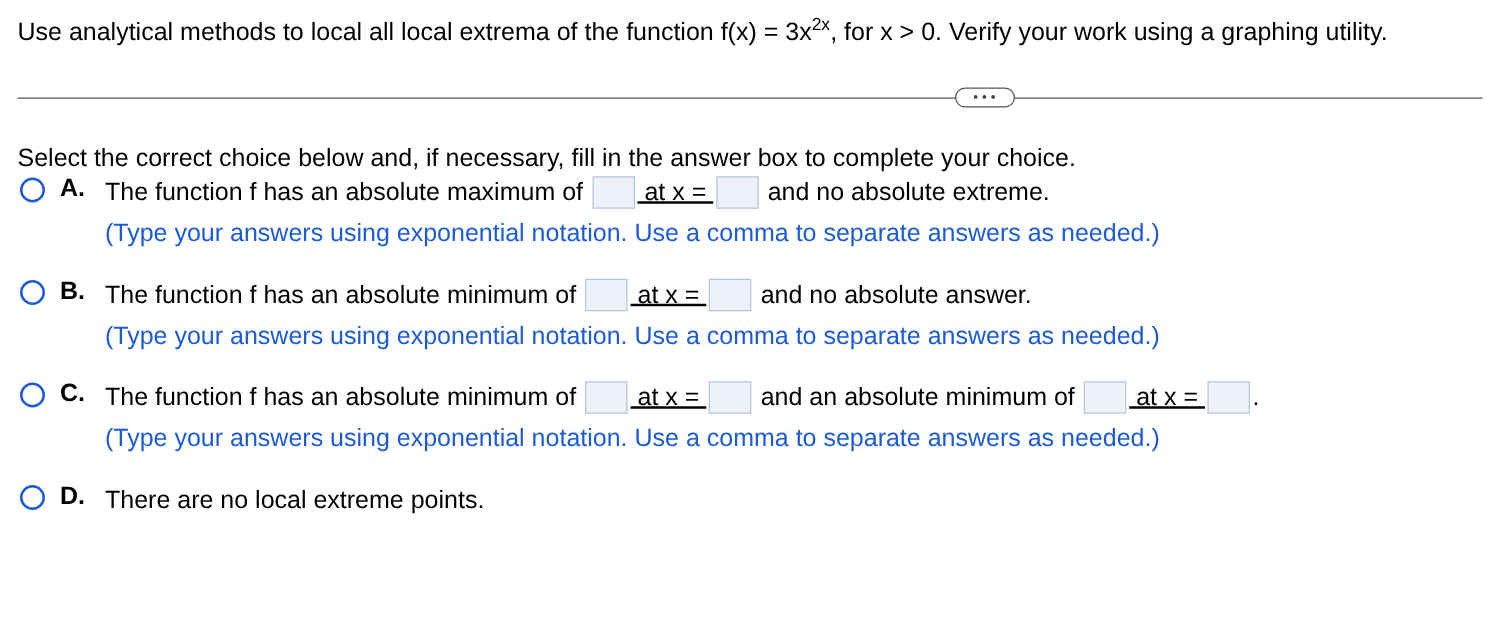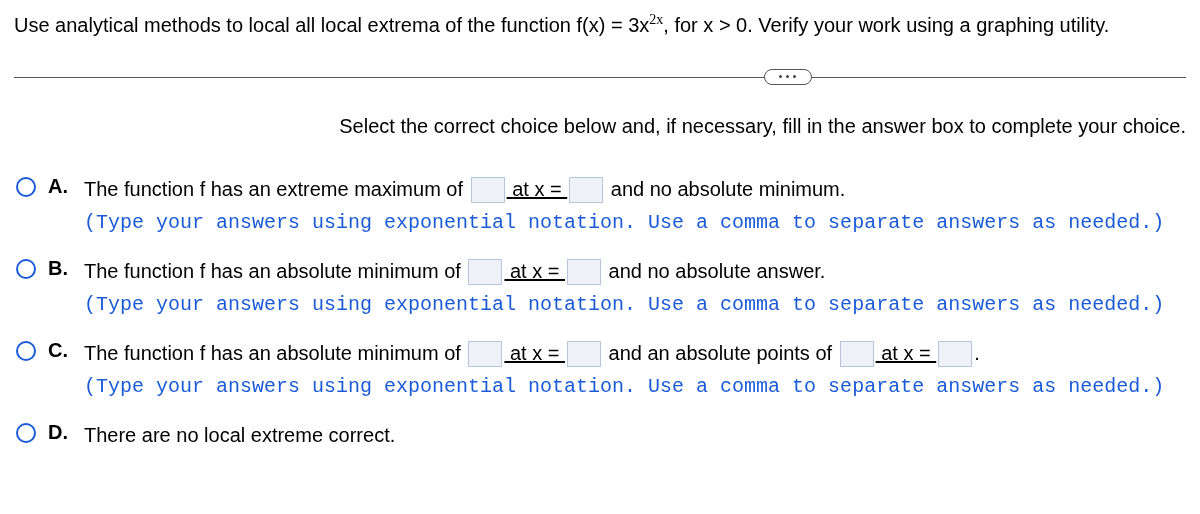--- a/index.html
+++ b/index.html
@@ -47,22 +47,20 @@
       justify-content: center;
       gap: 4px;
     }
     .divider-pill .dot {
       width: 3px;
       height: 3px;
       background: #444;
       border-radius: 50%;
     }
     .instruction {
-      margin-bottom: 36px;
-      text-align: right;
     }
     .choices {
       padding-left: 2px;
     }
     .choice-row {
       display: flex;
       align-items: flex-start;
       margin-bottom: 18px;
       gap: 12px;
     }
@@ -85,35 +83,33 @@
       margin-top: 1px;
     }
     .choice-body {
       flex: 1;
       line-height: 1.55;
     }
     .hint {
       color: #1c5bd8;
       display: block;
       margin-top: 2px;
-      font-family: Liberation Mono, monospace;
     }
     .answer-box {
       display: inline-block;
       width: 34px;
       height: 26px;
       background: #eef2f8;
       border: 1px solid #b8c5db;
       vertical-align: middle;
       margin: 0 2px;
     }
     .sup {
       vertical-align: super;
       font-size: 0.7em;
-      font-family: Liberation Serif, serif;
     }
     .math-inline {
       white-space: nowrap;
       text-decoration: underline;
     }
   </style>
 </head>
 <body>
 
 <div class="question-stem">
@@ -130,44 +126,44 @@
 </div>
 
 <div class="instruction">Select the correct choice below and, if necessary, fill in the answer box to complete your choice.</div>
 
 <div class="choices">
 
   <div class="choice-row">
     <div class="radio"></div>
     <div class="choice-label">A.</div>
     <div class="choice-body">
-      <span>The function f has an extreme maximum of </span><span class="answer-box"></span><span class="math-inline"> at x = </span><span class="answer-box"></span><span> and no absolute minimum.</span>
+      <span>The function f has an absolute maximum of </span><span class="answer-box"></span><span class="math-inline"> at x = </span><span class="answer-box"></span><span> and no absolute extreme.</span>
       <span class="hint">(Type your answers using exponential notation. Use a comma to separate answers as needed.)</span>
     </div>
   </div>
 
   <div class="choice-row">
     <div class="radio"></div>
     <div class="choice-label">B.</div>
     <div class="choice-body">
       <span>The function f has an absolute minimum of </span><span class="answer-box"></span><span class="math-inline"> at x = </span><span class="answer-box"></span><span> and no absolute answer.</span>
       <span class="hint">(Type your answers using exponential notation. Use a comma to separate answers as needed.)</span>
     </div>
   </div>
 
   <div class="choice-row">
     <div class="radio"></div>
     <div class="choice-label">C.</div>
     <div class="choice-body">
-      <span>The function f has an absolute minimum of </span><span class="answer-box"></span><span class="math-inline"> at x = </span><span class="answer-box"></span><span> and an absolute points of </span><span class="answer-box"></span><span class="math-inline"> at x = </span><span class="answer-box"></span><span>.</span>
+      <span>The function f has an absolute minimum of </span><span class="answer-box"></span><span class="math-inline"> at x = </span><span class="answer-box"></span><span> and an absolute minimum of </span><span class="answer-box"></span><span class="math-inline"> at x = </span><span class="answer-box"></span><span>.</span>
       <span class="hint">(Type your answers using exponential notation. Use a comma to separate answers as needed.)</span>
     </div>
   </div>
 
   <div class="choice-row last">
     <div class="radio"></div>
     <div class="choice-label">D.</div>
     <div class="choice-body">
-      <span>There are no local extreme correct.</span>
+      <span>There are no local extreme points.</span>
     </div>
   </div>
 
 </div>
 
 </body></html>

